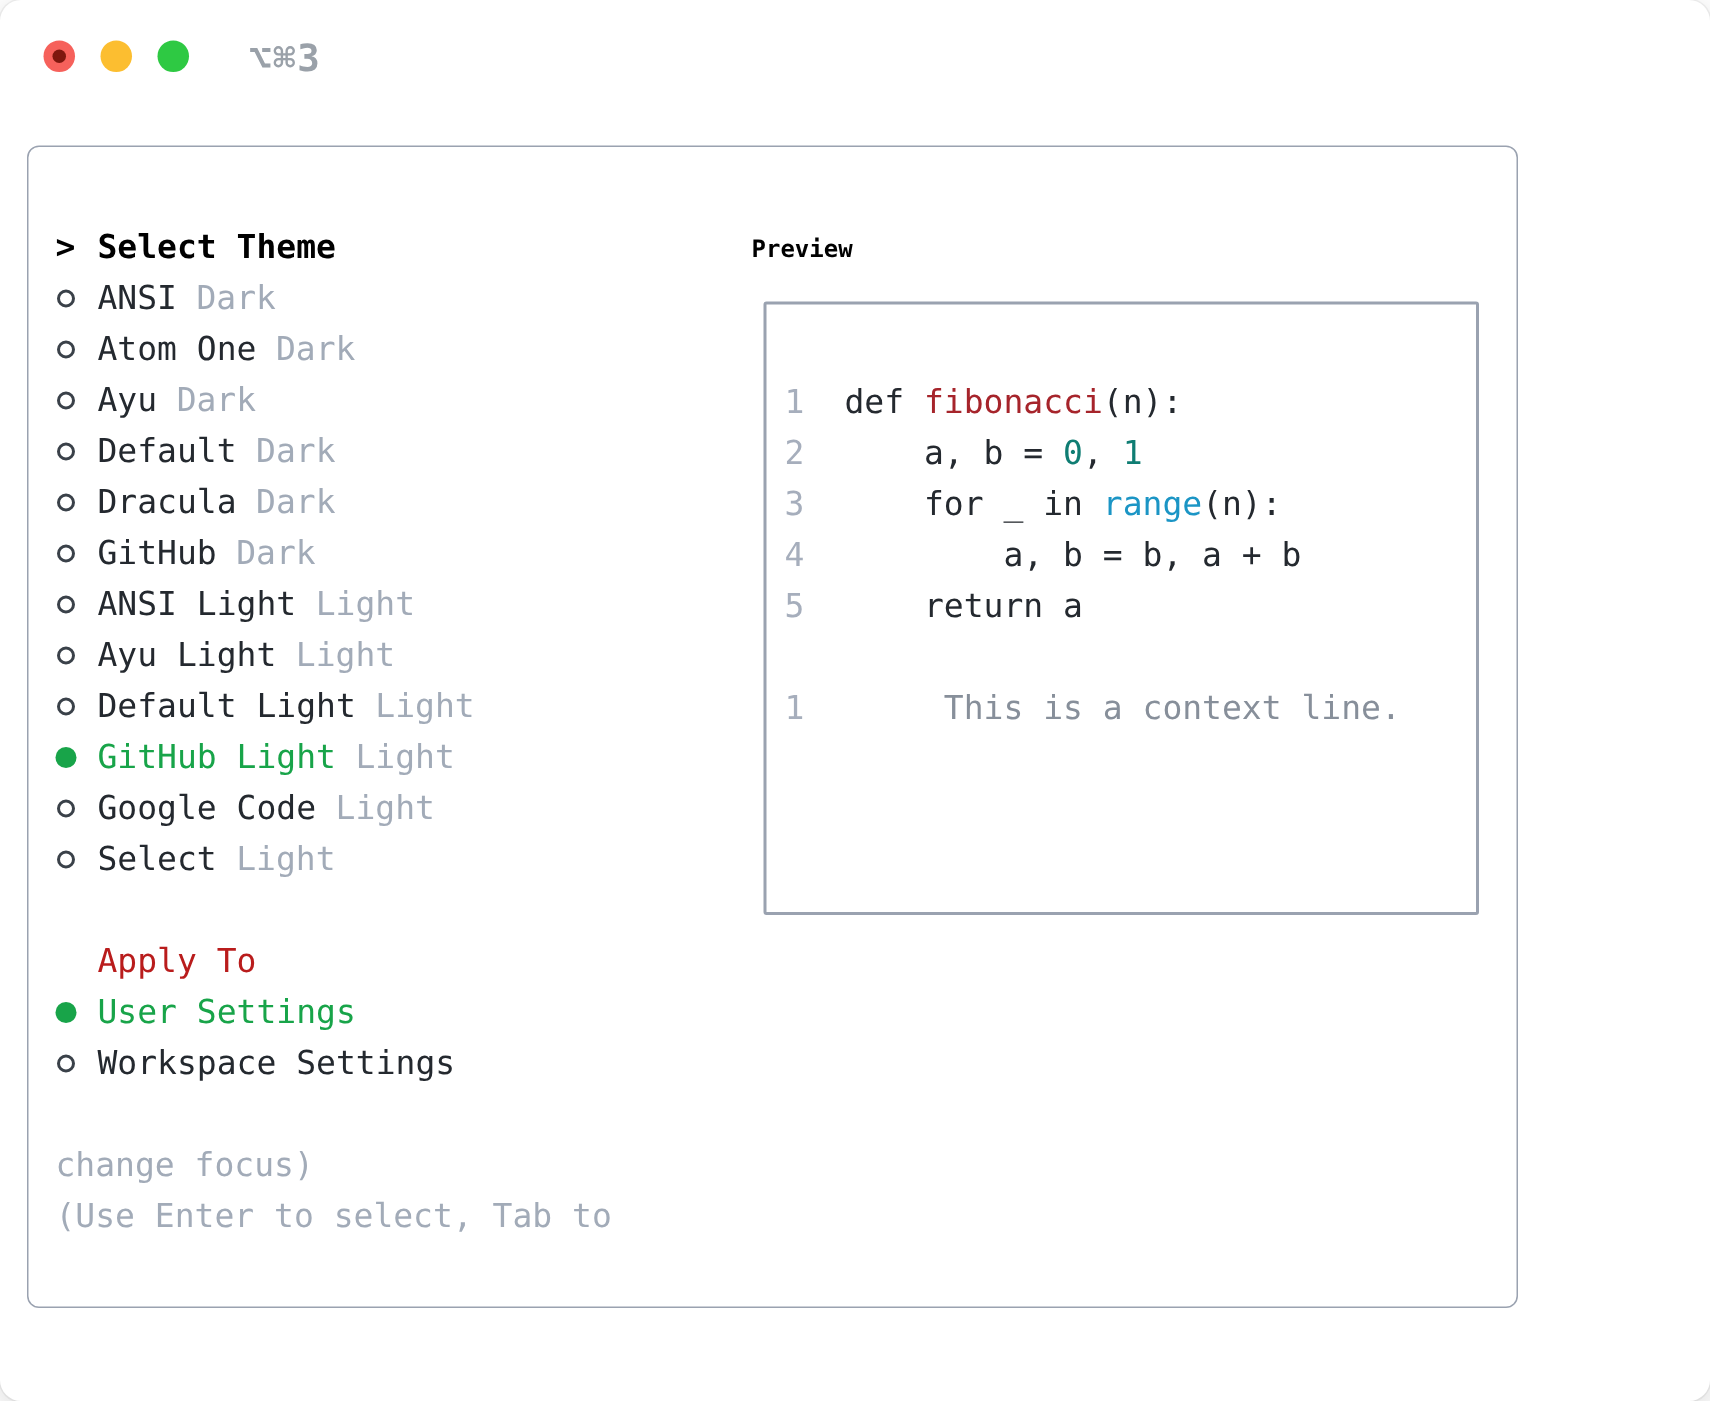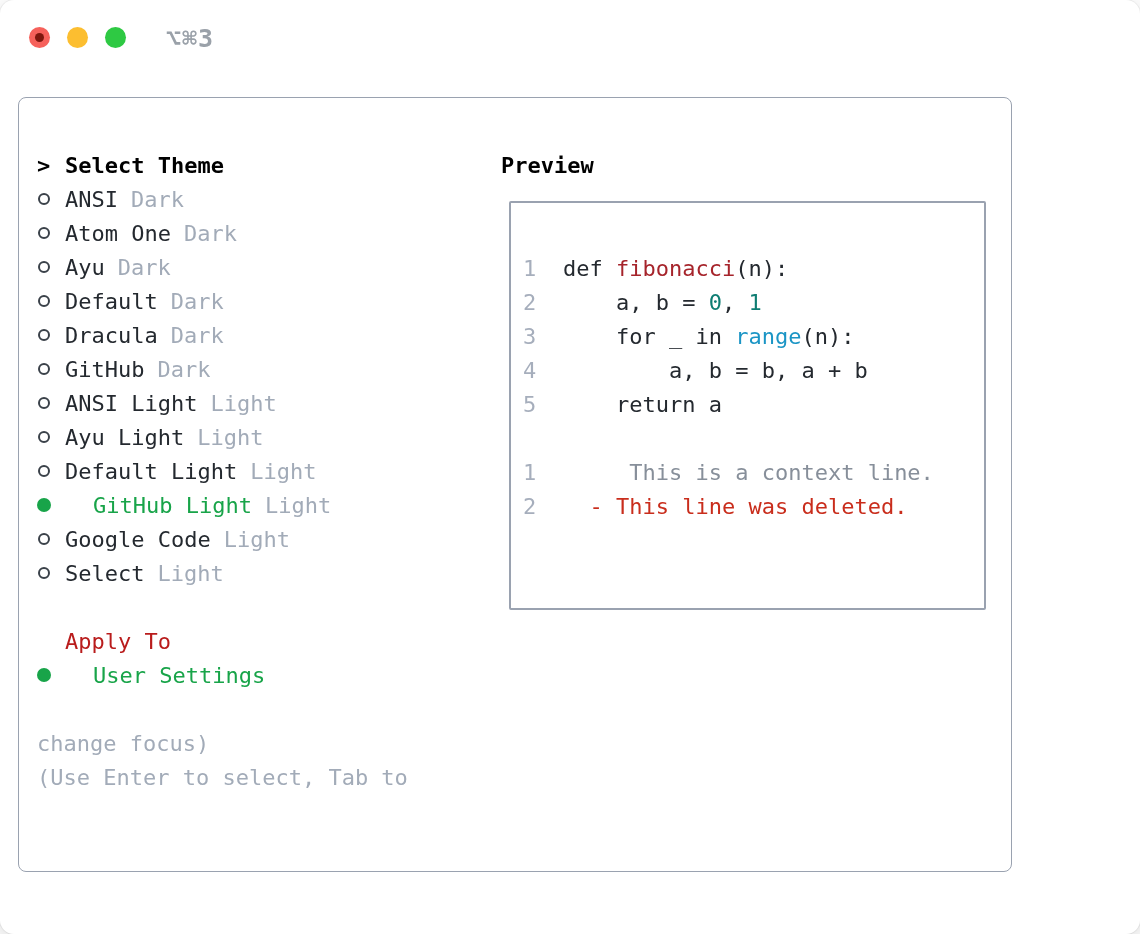--- a/index.html
+++ b/index.html
@@ -38,27 +38,27 @@
   .marker{display:inline-block; width:28px; flex:0 0 28px; position:relative; height:34px;}
   .caret{font-weight:bold; color:#000; line-height:34px;}
   .hdr-text{font-weight:bold; color:#000;}
   .hdr-text2{color:#b91c1c;}
   .circle{
     position:absolute; left:1px; top:10px; width:12px; height:12px; border-radius:50%;
     border:2px solid var(--radio-ring); box-sizing:border-box;
   }
   .circle.filled{width:14px; height:14px; top:9px; left:0; border:none; background:var(--selected-green);}
   .tname{color:var(--text);}
-  .row.selected .tname{color:var(--selected-green);margin-left:28px;}
+  .row.selected .tname{color:var(--selected-green);}
   .tvariant{color:var(--muted); margin-left:13px;}
   .spacer{height:34px;}
   .hint{color:var(--muted);}
   .hint div{height:34px; line-height:34px; white-space:pre;}
   
-  .preview-header{position:absolute; left:482px; top:51px; height:34px; line-height:34px; font-size:22px; font-weight:bold; color:#000;}
+  .preview-header{position:absolute; left:482px; top:51px; height:34px; line-height:34px; font-size:16px; font-weight:bold; color:#000;}
   .preview-box{
     position:absolute; left:490px; top:103px; width:477px; height:409px;
     border:2px solid var(--border); border-radius:2px; box-sizing:border-box; background:#fff;
     padding-top:49px;
   }
   .pline{height:34px; line-height:34px; font-size:22px; white-space:pre;}
   .ln{display:inline-block; width:52px; padding-left:12px; box-sizing:border-box; color:var(--line-number);}
   .ct{white-space:pre;}
 </style>
 </head>
@@ -98,20 +98,21 @@
         </div>
 
       <div class="spacer"></div>
 
       <div class="row">
         <span class="marker"></span><span class="hdr-text2">Apply To</span>
       </div>
 
       <div id="apply-items">
           <div class="row selected"><span class="marker"><span class="circle filled"></span></span><span class="tname">User Settings</span></div>
+          <div class="row"><span class="marker"><span class="circle"></span></span><span class="tname">Workspace Settings</span></div>
         </div>
 
       <div class="spacer"></div>
 
       <div class="hint">
         <div>change focus)</div>
         <div>(Use Enter to select, Tab to</div>
       </div>
     </div>
 
@@ -119,18 +120,17 @@
 
     <div class="preview-box">
       <div id="code-lines">
           <div class="pline"><span class="ln">1</span><span class="ct"><span style="color: rgb(36, 41, 47);">def </span><span style="color: rgb(166, 36, 43);">fibonacci</span><span style="color: rgb(36, 41, 47);">(n):</span></span></div>
           <div class="pline"><span class="ln">2</span><span class="ct"><span style="color: rgb(36, 41, 47);">    a, b = </span><span style="color: rgb(15, 125, 115);">0</span><span style="color: rgb(36, 41, 47);">, </span><span style="color: rgb(15, 125, 115);">1</span></span></div>
           <div class="pline"><span class="ln">3</span><span class="ct"><span style="color: rgb(36, 41, 47);">    for _ in </span><span style="color: rgb(27, 149, 197);">range</span><span style="color: rgb(36, 41, 47);">(n):</span></span></div>
           <div class="pline"><span class="ln">4</span><span class="ct"><span style="color: rgb(36, 41, 47);">        a, b = b, a + b</span></span></div>
           <div class="pline"><span class="ln">5</span><span class="ct"><span style="color: rgb(36, 41, 47);">    return a</span></span></div>
           <div class="pline"><span class="ln"></span><span class="ct"></span></div>
           <div class="pline"><span class="ln">1</span><span class="ct"><span style="color: rgb(135, 143, 154);">     This is a context line.</span></span></div>
-          <div class="pline"><span class="ln">2</span><span class="ct"><span style="color: rgb(201, 45, 28);">  - This line was deleted.</span></span></div>
         </div>
     </div>
 
   </div>
 </div>
 
 </body></html>

